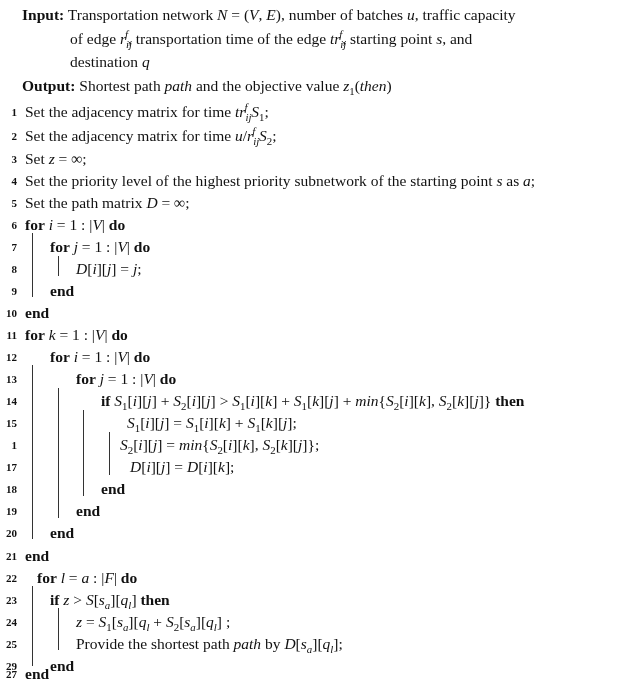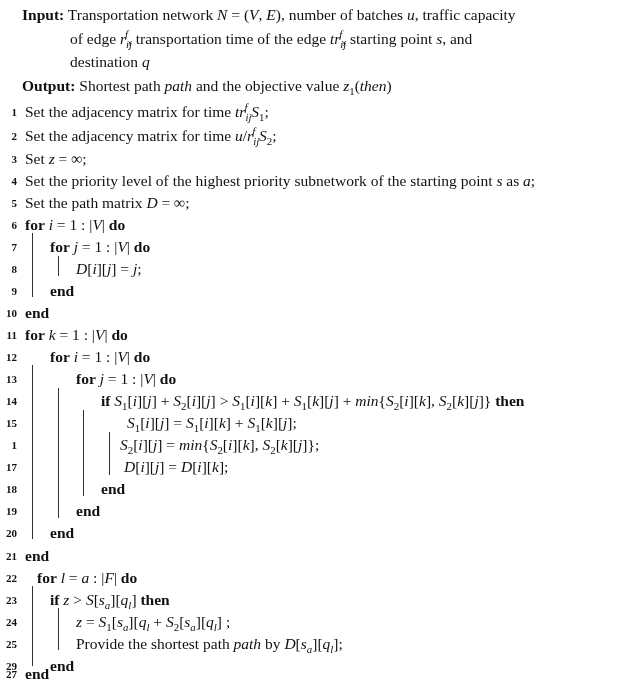--- a/index.html
+++ b/index.html
@@ -123,21 +123,21 @@
     <span class="code" style="left:127px;"><i>S</i><sub>1</sub>[<i>i</i>][<i>j</i>] = <i>S</i><sub>1</sub>[<i>i</i>][<i>k</i>] + <i>S</i><sub>1</sub>[<i>k</i>][<i>j</i>];</span>
   </div>
 
   <div class="line" style="top:434px;">
     <span class="ln">1</span>
     <span class="code" style="left:120px;"><i>S</i><sub>2</sub>[<i>i</i>][<i>j</i>] = <i>min</i>{<i>S</i><sub>2</sub>[<i>i</i>][<i>k</i>], <i>S</i><sub>2</sub>[<i>k</i>][<i>j</i>]};</span>
   </div>
 
   <div class="line" style="top:456px;">
     <span class="ln">17</span>
-    <span class="code" style="left:124px;"><i>D</i>[<i>i</i>][<i>j</i>] = <i>D</i>[<i>i</i>][<i>k</i>];</span>
+    <span class="code" style="left:130px;"><i>D</i>[<i>i</i>][<i>j</i>] = <i>D</i>[<i>i</i>][<i>k</i>];</span>
   </div>
 
   <div class="line" style="top:478px;">
     <span class="ln">18</span>
     <span class="code kw" style="left:101px;">end</span>
   </div>
 
   <div class="line" style="top:500px;">
     <span class="ln">19</span>
     <span class="code kw" style="left:76px;">end</span>

